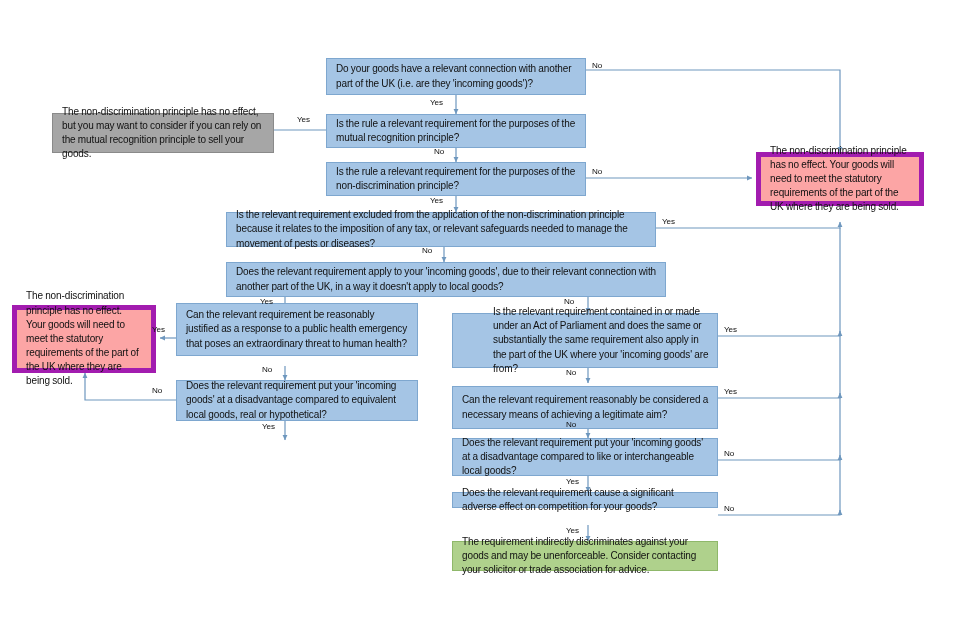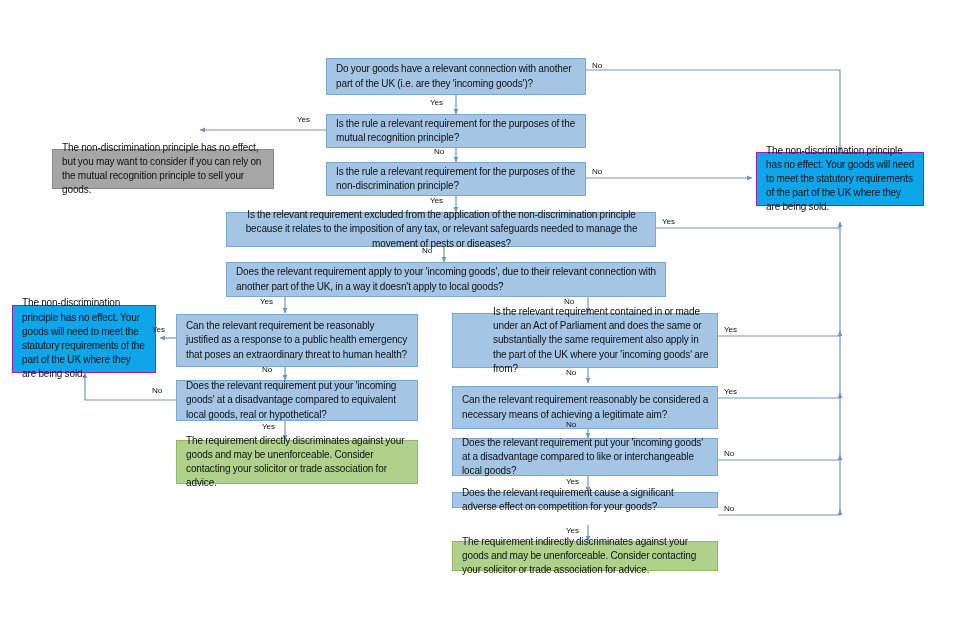--- a/index.html
+++ b/index.html
@@ -41,22 +41,22 @@
   }
   .node.blue {
     background: #A5C5E5;
     border: 1px solid #7EA7CF;
   }
   .node.gray {
     background: #A6A6A6;
     border: 1px solid #8A8A8A;
   }
   .node.orange {
-    background: #0ea5e9;
-    border: 1px solid #a21caf;
+    background: #fca5a5;
+    border: 5px solid #a21caf;
   }
   .node.green {
     background: #AFD18C;
     border: 1px solid #8FB86A;
   }
   .edge-label {
     position: absolute;
     font-size: 8.1px;
     color: #111111;
     white-space: nowrap;
@@ -125,55 +125,52 @@
   </svg>
 
   <div class="node blue" style="left:326px; top:58px; width:260px; height:37px;">
     <span>Do your goods have a relevant connection with another part of the UK (i.e. are they 'incoming goods')?</span>
   </div>
 
   <div class="node blue" style="left:326px; top:114px; width:260px; height:34px;">
     <span>Is the rule a relevant requirement for the purposes of the mutual recognition principle?</span>
   </div>
 
-  <div class="node gray" style="left:52px; top:113px; width:222px; height:40px;margin-top:36px;">
+  <div class="node gray" style="left:52px; top:113px; width:222px; height:40px;">
     <span>The non-discrimination principle has no effect, but you may want to consider if you can rely on the mutual recognition principle to sell your goods.</span>
   </div>
 
   <div class="node blue" style="left:326px; top:162px; width:260px; height:34px;">
     <span>Is the rule a relevant requirement for the purposes of the non-discrimination principle?</span>
   </div>
 
   <div class="node orange" style="left:756px; top:152px; width:168px; height:54px;">
     <span>The non-discrimination principle has no effect. Your goods will need to meet the statutory requirements of the part of the UK where they are being sold.</span>
   </div>
 
-  <div class="node blue" style="left:226px; top:212px; width:430px; height:35px;text-align:center;">
+  <div class="node blue" style="left:226px; top:212px; width:430px; height:35px;">
     <span>Is the relevant requirement excluded from the application of the non-discrimination principle because it relates to the imposition of any tax, or relevant safeguards needed to manage the movement of pests or diseases?</span>
   </div>
 
   <div class="node blue" style="left:226px; top:262px; width:440px; height:35px;">
     <span>Does the relevant requirement apply to your 'incoming goods', due to their relevant connection with another part of the UK, in a way it doesn't apply to local goods?</span>
   </div>
 
   <div class="node orange" style="left:12px; top:305px; width:144px; height:68px;">
     <span>The non-discrimination principle has no effect. Your goods will need to meet the statutory requirements of the part of the UK where they are being sold.</span>
   </div>
 
-  <div class="node blue" style="left:176px; top:314px; width:242px; height:53px;">
+  <div class="node blue" style="left:176px; top:303px; width:242px; height:53px;">
     <span>Can the relevant requirement be reasonably justified as a response to a public health emergency that poses an extraordinary threat to human health?</span>
   </div>
 
   <div class="node blue" style="left:176px; top:380px; width:242px; height:41px;">
     <span>Does the relevant requirement put your 'incoming goods' at a disadvantage compared to equivalent local goods, real or hypothetical?</span>
   </div>
 
-  <div class="node green" style="left:176px; top:440px; width:242px; height:44px;">
-    <span>The requirement directly discriminates against your goods and may be unenforceable. Consider contacting your solicitor or trade association for advice.</span>
-  </div>
 
   <div class="node blue" style="left:452px; top:313px; width:266px; height:55px;padding-left:40px;">
     <span>Is the relevant requirement contained in or made under an Act of Parliament and does the same or substantially the same requirement also apply in the part of the UK where your 'incoming goods' are from?</span>
   </div>
 
   <div class="node blue" style="left:452px; top:386px; width:266px; height:43px;">
     <span>Can the relevant requirement reasonably be considered a necessary means of achieving a legitimate aim?</span>
   </div>
 
   <div class="node blue" style="left:452px; top:438px; width:266px; height:38px;">

